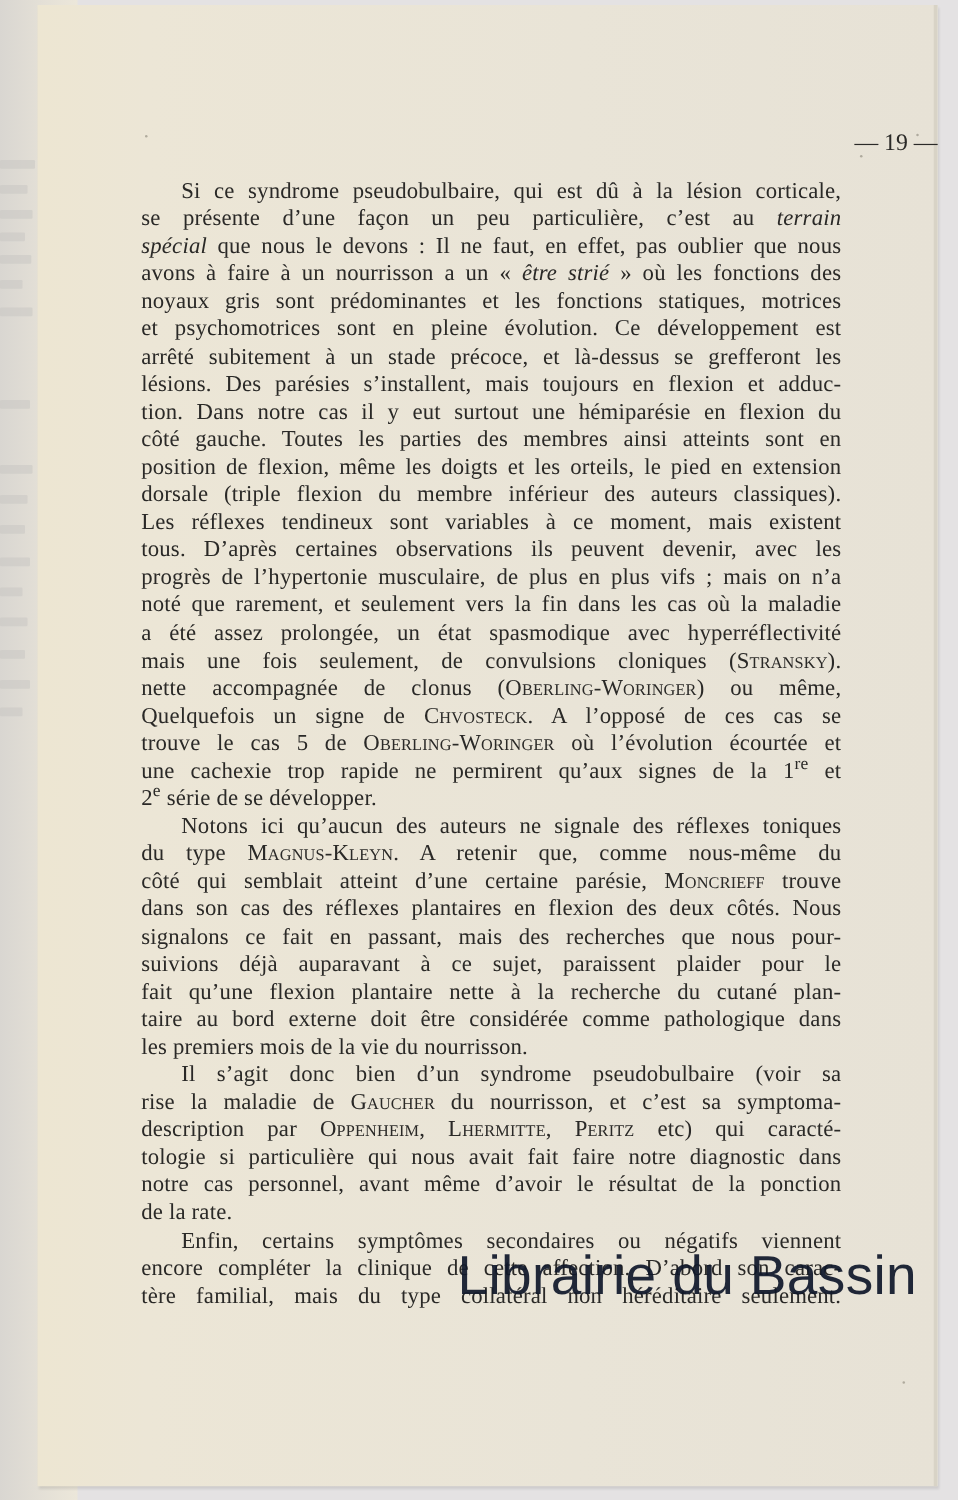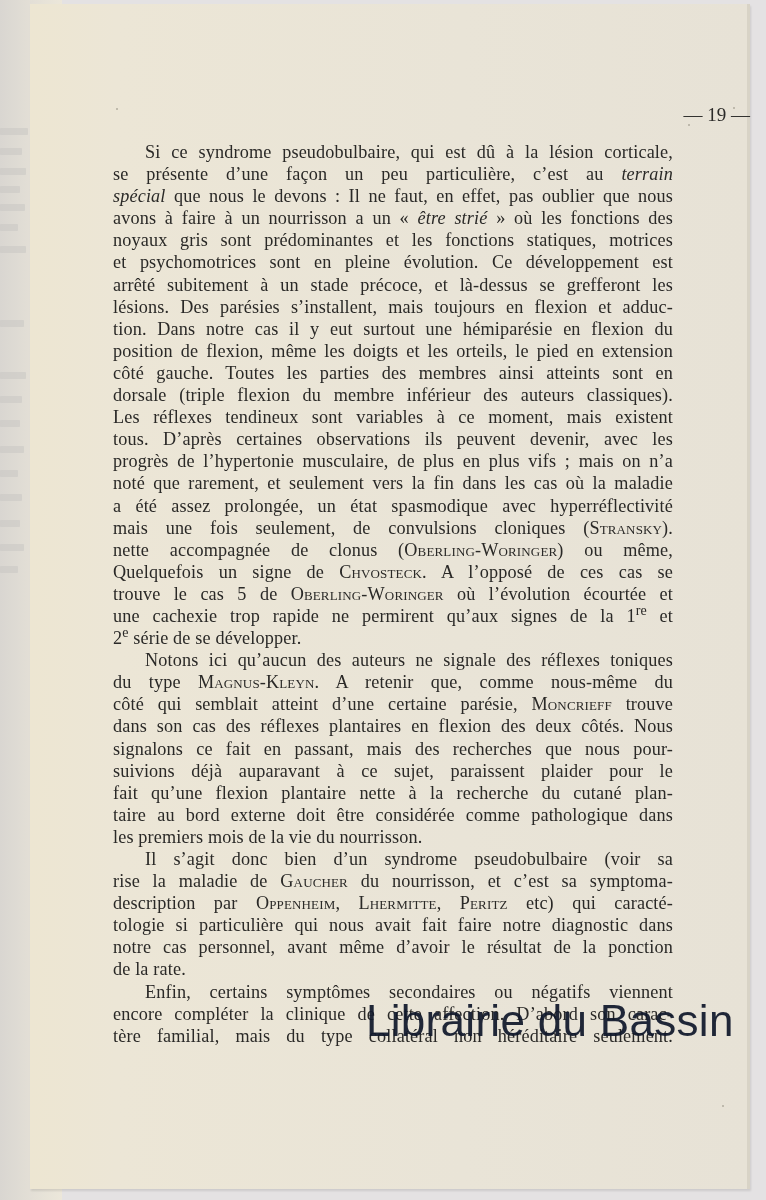--- a/index.html
+++ b/index.html
@@ -78,22 +78,22 @@
 <div class="text-block" id="text-block">
     <span class="line indent"><span>Si ce syndrome pseudobulbaire, qui est dû à la lésion corticale,</span></span>
     <span class="line"><span>se présente d’une façon un peu particulière, c’est au </span><span class="it">terrain</span></span>
     <span class="line"><span class="it">spécial</span><span> que nous le devons : Il ne faut, en effet, pas oublier que nous</span></span>
     <span class="line"><span>avons à faire à un nourrisson a un « </span><span class="it">être strié</span><span> » où les fonctions des</span></span>
     <span class="line"><span>noyaux gris sont prédominantes et les fonctions statiques, motrices</span></span>
     <span class="line"><span>et psychomotrices sont en pleine évolution. Ce développement est</span></span>
     <span class="line"><span>arrêté subitement à un stade précoce, et là-dessus se grefferont les</span></span>
     <span class="line"><span>lésions. Des parésies s’installent, mais toujours en flexion et adduc-</span></span>
     <span class="line"><span>tion. Dans notre cas il y eut surtout une hémiparésie en flexion du</span></span>
+    <span class="line"><span>côté gauche. Toutes les parties des membres ainsi atteints sont en</span></span>
     <span class="line"><span>position de flexion, même les doigts et les orteils, le pied en extension</span></span>
-    <span class="line"><span>côté gauche. Toutes les parties des membres ainsi atteints sont en</span></span>
     <span class="line"><span>dorsale (triple flexion du membre inférieur des auteurs classiques).</span></span>
     <span class="line"><span>Les réflexes tendineux sont variables à ce moment, mais existent</span></span>
     <span class="line"><span>tous. D’après certaines observations ils peuvent devenir, avec les</span></span>
     <span class="line"><span>progrès de l’hypertonie musculaire, de plus en plus vifs ; mais on n’a</span></span>
     <span class="line"><span>noté que rarement, et seulement vers la fin dans les cas où la maladie</span></span>
     <span class="line"><span>a été assez prolongée, un état spasmodique avec hyperréflectivité</span></span>
     <span class="line"><span>mais une fois seulement, de convulsions cloniques (</span><span class="sc">Stransky</span><span>).</span></span>
     <span class="line"><span>nette accompagnée de clonus (</span><span class="sc">Oberling-Woringer</span><span>) ou même,</span></span>
     <span class="line"><span>Quelquefois un signe de </span><span class="sc">Chvosteck</span><span>. A l’opposé de ces cas se</span></span>
     <span class="line"><span>trouve le cas 5 de </span><span class="sc">Oberling-Woringer</span><span> où l’évolution écourtée et</span></span>

